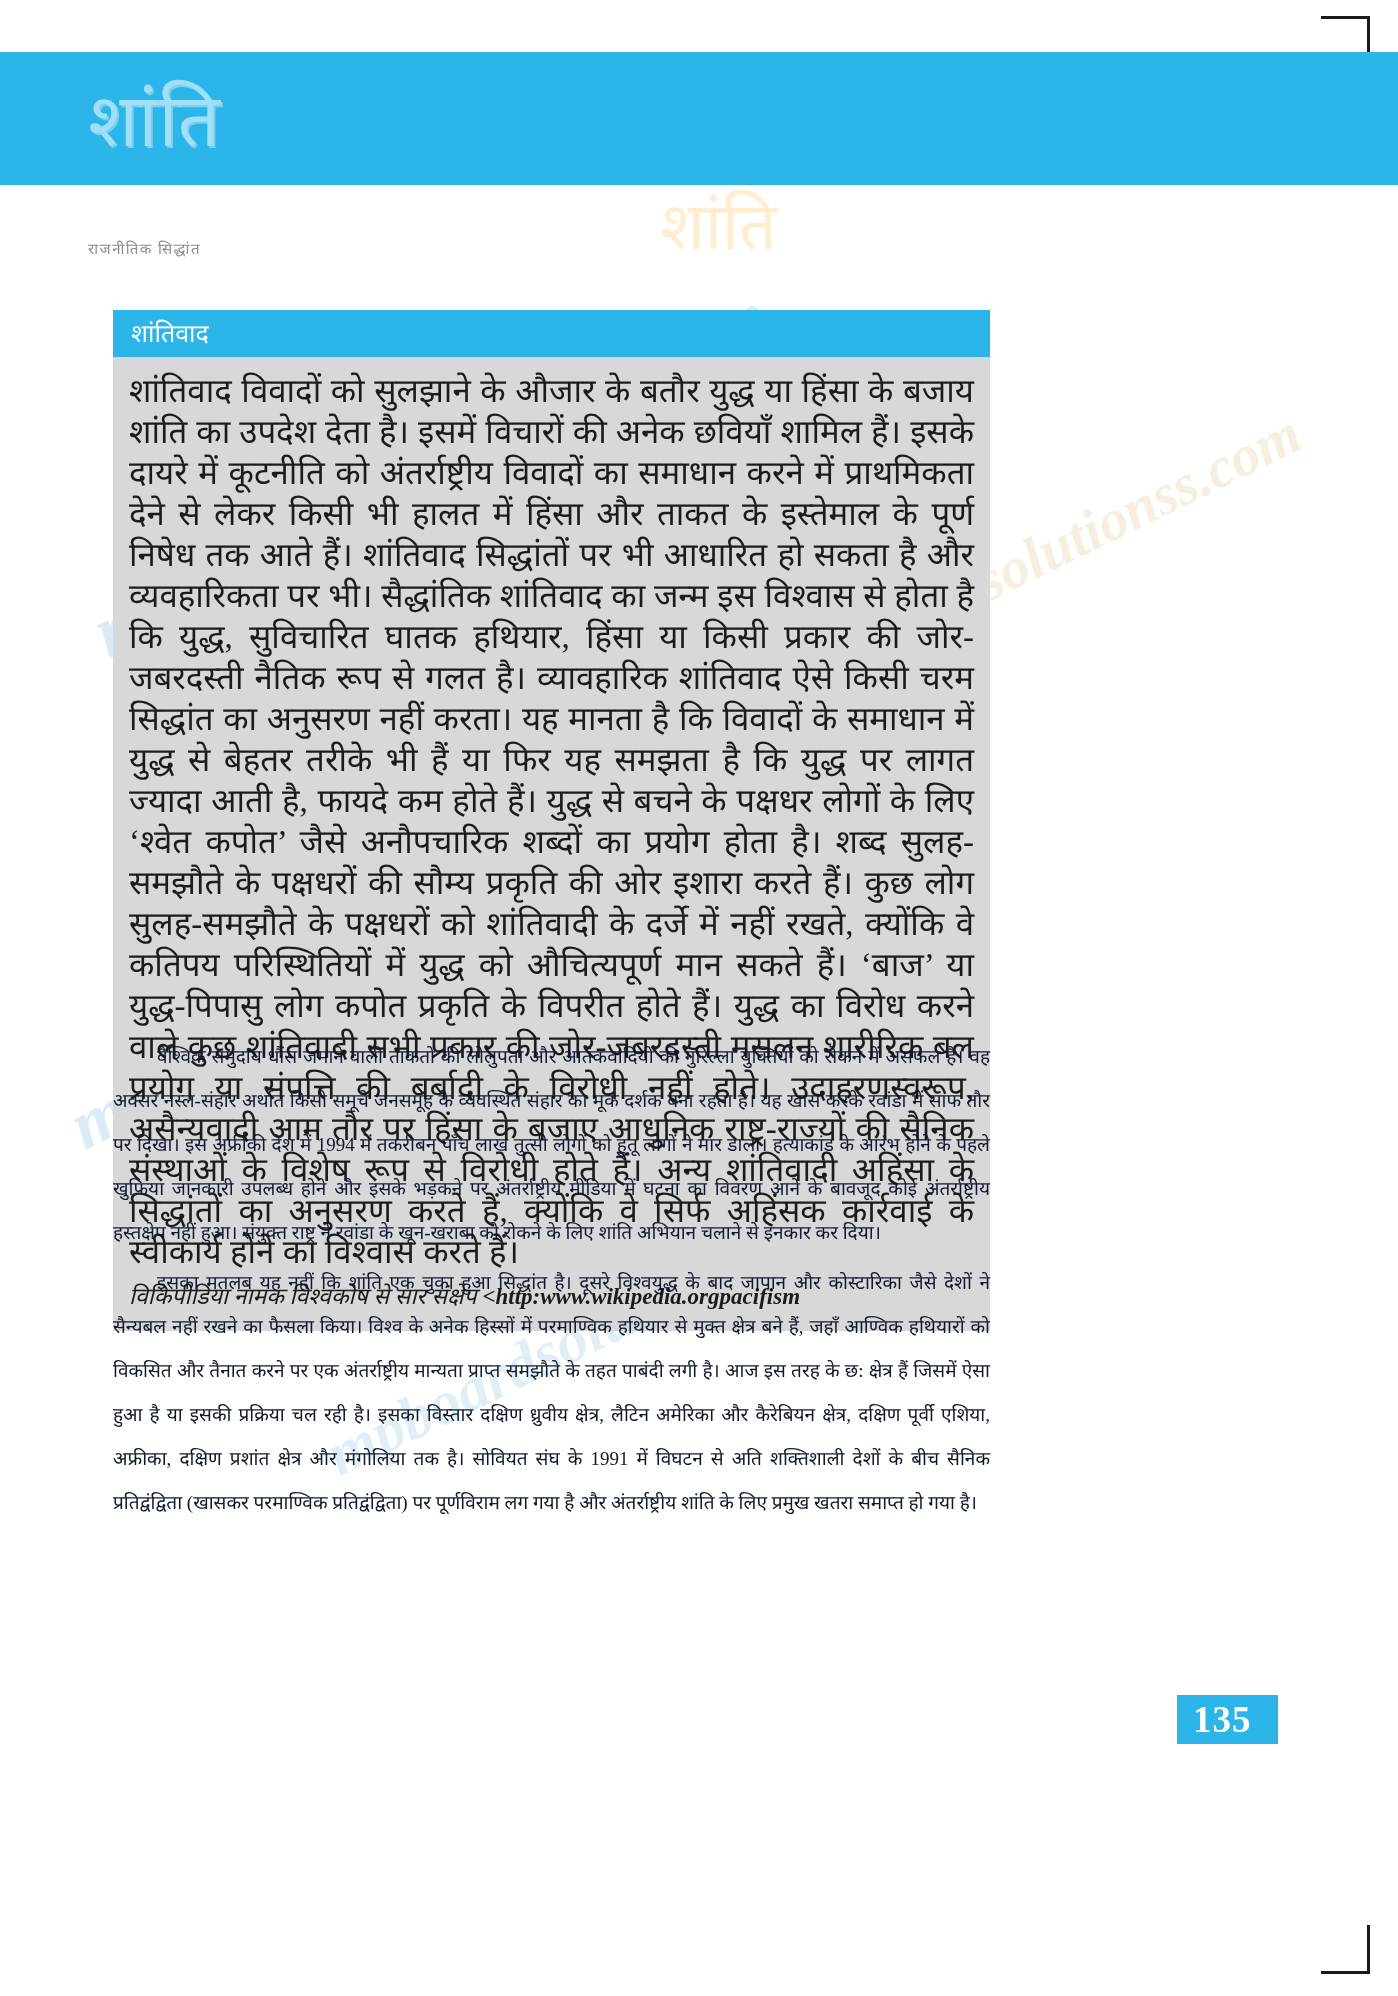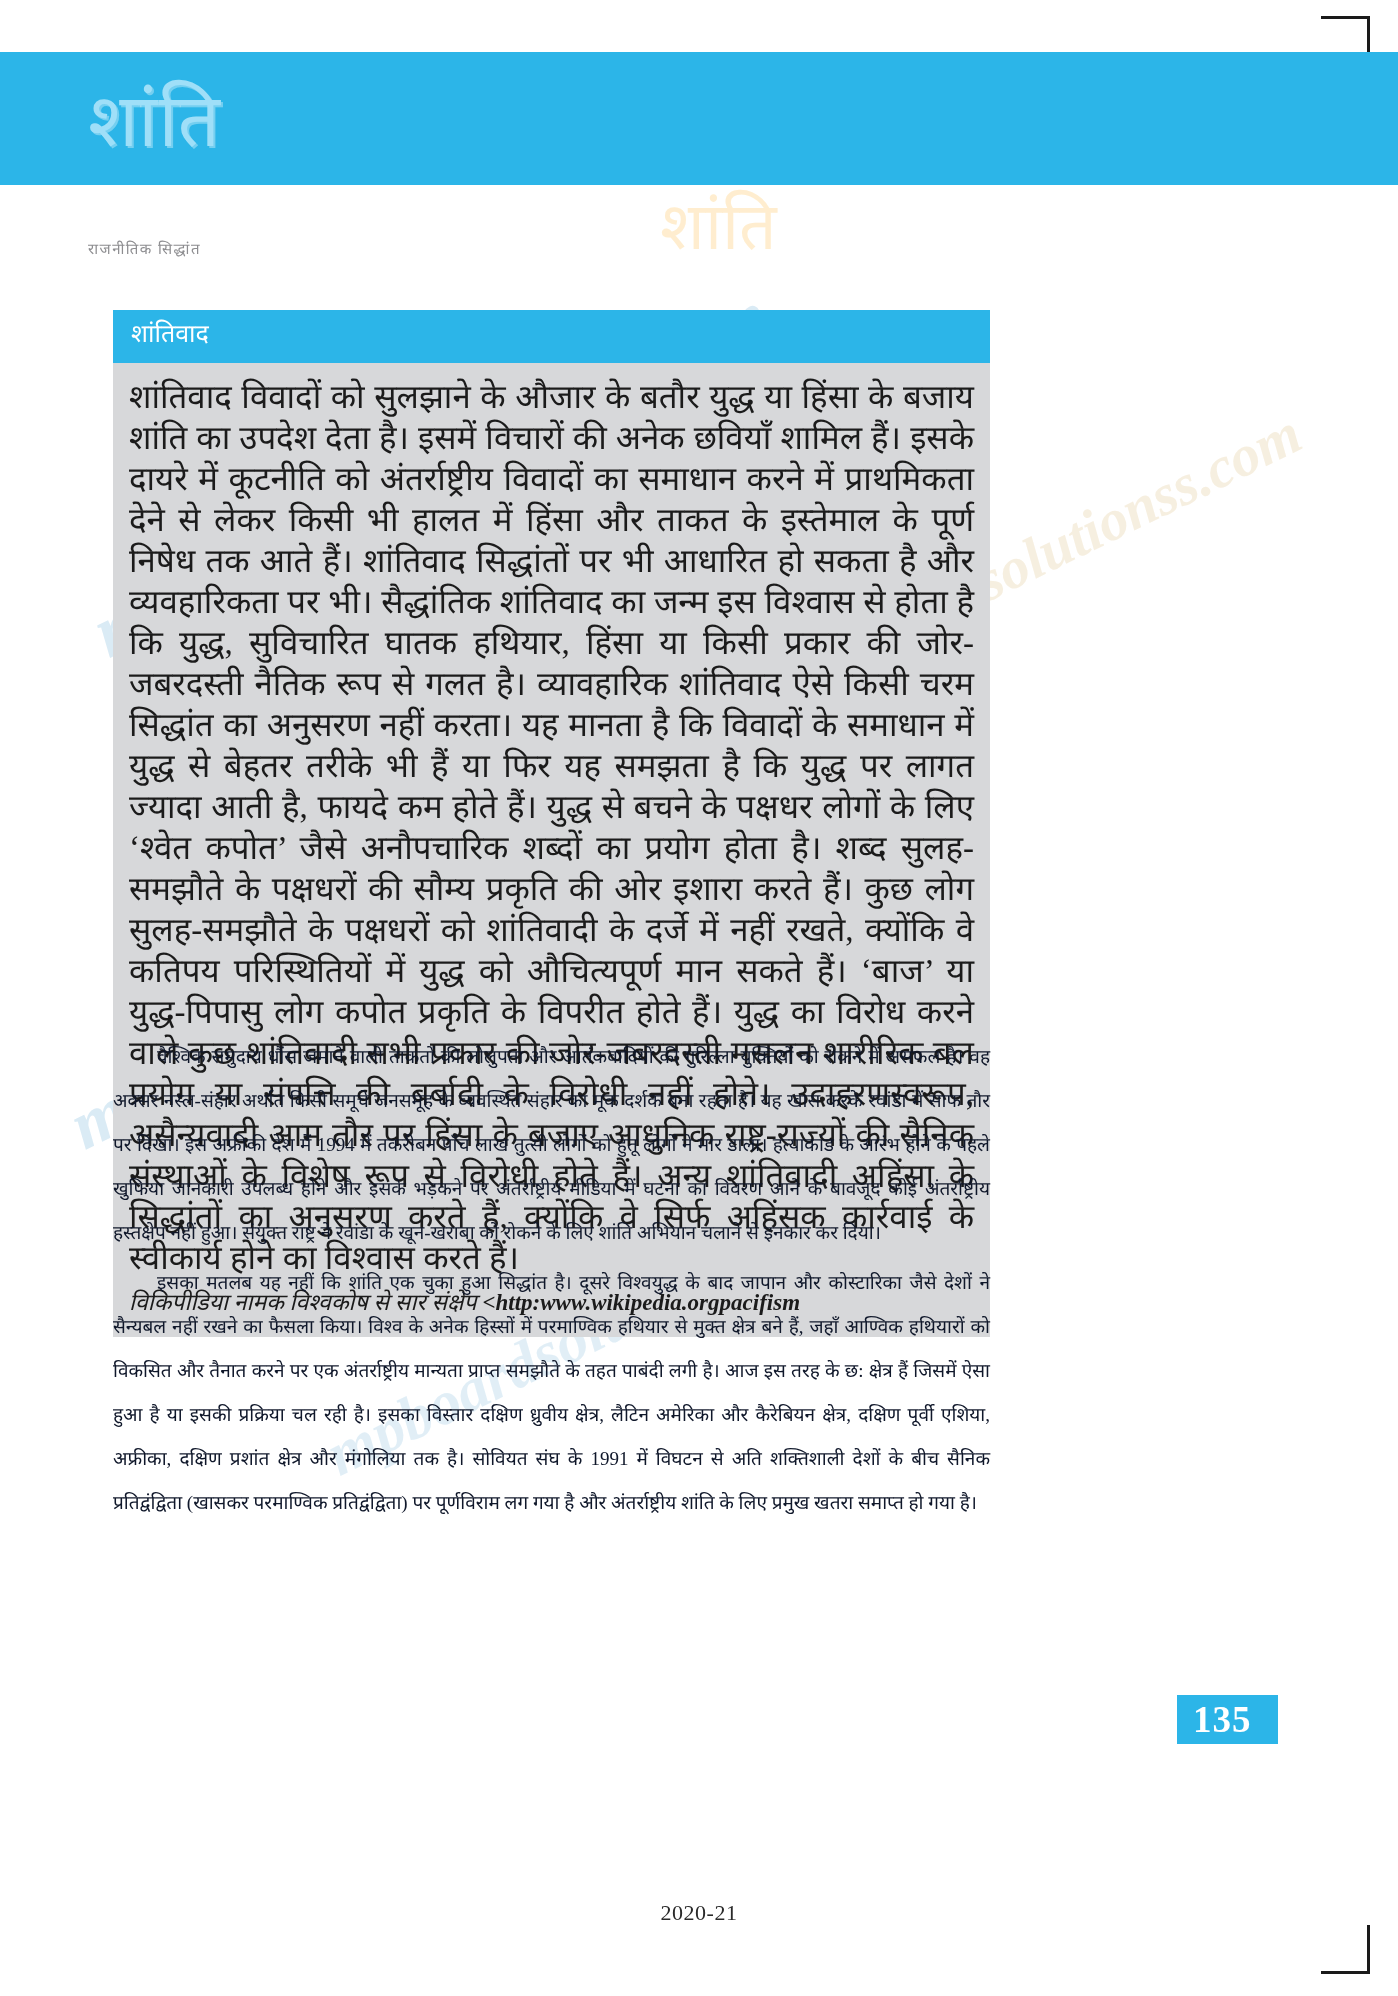--- a/index.html
+++ b/index.html
@@ -91,21 +91,21 @@
 
   
   .box {
     position: absolute;
     left: 113px;
     top: 310px;
     width: 877px;
   }
   .box-header {
     background: #2cb5e8;
-    height: 53px;
+    height: 47px;
     box-sizing: border-box;
     padding: 9px 0 0 18px;
   }
   .box-header-title {
     color: #ffffff;
     font-size: 25px;
     line-height: 1.2;
   }
   .box-body {
     background: #d7d8da;
@@ -224,15 +224,14 @@
   <div class="body-text">
     <p>वैश्विक समुदाय धौंस जमाने वाली ताकतों की लोलुपता और आतंकवादियों की गुरिल्ला युक्तियों को रोकने में असफल है। वह अक्सर नस्ल-संहार अर्थात किसी समूचे जनसमूह के व्यवस्थित संहार का मूक दर्शक बना रहता है। यह खास करके रवांडा में साफ तौर पर दिखा। इस अफ्रीकी देश में 1994 में तकरीबन पाँच लाख तुत्सी लोगों को हुतू लोगों ने मार डाला। हत्याकांड के आरंभ होने के पहले खुफिया जानकारी उपलब्ध होने और इसके भड़कने पर अंतर्राष्ट्रीय मीडिया में घटना का विवरण आने के बावजूद कोई अंतर्राष्ट्रीय हस्तक्षेप नहीं हुआ। संयुक्त राष्ट्र ने रवांडा के खून-खराबा को रोकने के लिए शांति अभियान चलाने से इनकार कर दिया।</p>
     <p>इसका मतलब यह नहीं कि शांति एक चुका हुआ सिद्धांत है। दूसरे विश्वयुद्ध के बाद जापान और कोस्टारिका जैसे देशों ने सैन्यबल नहीं रखने का फैसला किया। विश्व के अनेक हिस्सों में परमाण्विक हथियार से मुक्त क्षेत्र बने हैं, जहाँ आण्विक हथियारों को विकसित और तैनात करने पर एक अंतर्राष्ट्रीय मान्यता प्राप्त समझौते के तहत पाबंदी लगी है। आज इस तरह के छ: क्षेत्र हैं जिसमें ऐसा हुआ है या इसकी प्रक्रिया चल रही है। इसका विस्तार दक्षिण ध्रुवीय क्षेत्र, लैटिन अमेरिका और कैरेबियन क्षेत्र, दक्षिण पूर्वी एशिया, अफ्रीका, दक्षिण प्रशांत क्षेत्र और मंगोलिया तक है। सोवियत संघ के 1991 में विघटन से अति शक्तिशाली देशों के बीच सैनिक प्रतिद्वंद्विता (खासकर परमाण्विक प्रतिद्वंद्विता) पर पूर्णविराम लग गया है और अंतर्राष्ट्रीय शांति के लिए प्रमुख खतरा समाप्त हो गया है।</p>
   </div>
 
   <div class="page-badge">
     <div class="page-badge-tick"></div>
     <div class="page-badge-box">135</div>
   </div>
 
-  <div class="footer">2020-21</div>
 
 </div>
 
 </body></html>

